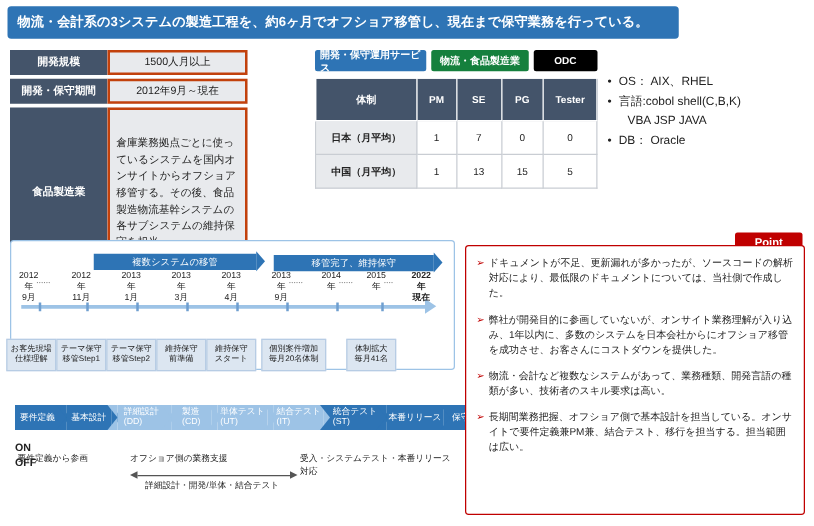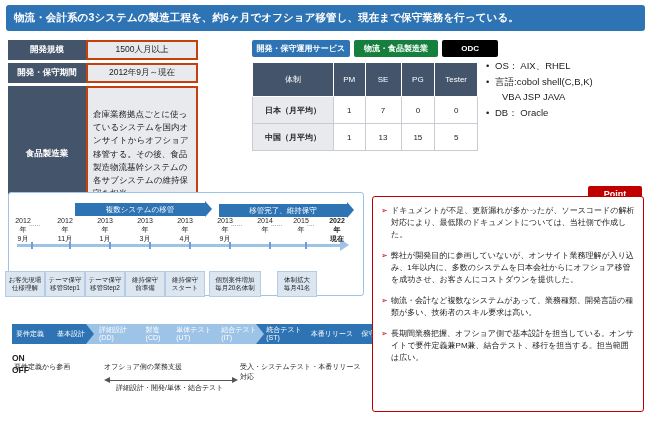--- a/index.html
+++ b/index.html
@@ -10,21 +10,21 @@
     font-family: "Liberation Sans", sans-serif;
     font-size: 8px;
     color: #222;
     position: relative;
     overflow: hidden;
   }
   .page { position:relative; width:651px; height:421px; }
 
   
   .header-banner {
-    position:absolute; left:6px; top:5px; width:639px; height:26px;
+    position:absolute; left:6px; top:5px; width:537px; height:26px;
     background:#2e74b5; border-radius:3px;
     display:flex; align-items:center; padding-left:8px;
     color:#fff; font-size:10.5px; font-weight:bold;
     letter-spacing:0.1px;
   }
 
   
   .info-table { position:absolute; left:8px; top:40px; width:190px; }
   .info-row { display:flex; margin-bottom:3px; }
   .info-label {
@@ -36,36 +36,36 @@
     flex:1; background:#e8eaed; border:2px solid #c2410c;
     display:flex; align-items:center; justify-content:center;
     font-size:8.5px; min-height:20px; text-align:center;
   }
   .info-val.tall { align-items:flex-start; justify-content:flex-start;
     padding:20px 5px; line-height:1.55; text-align:left; }
   .info-row.big .info-label { min-height:72px; }
   .info-row.big .info-val { min-height:72px; }
 
   
-  .tags { position:absolute; left:252px; top:40px; width:246px; display:flex; gap:4px; }
+  .tags { position:absolute; left:252px; top:40px; width:226px; display:flex; gap:4px; }
   .tag {
     height:17px; border-radius:2px; color:#fff; font-size:8px; font-weight:bold;
     display:flex; align-items:center; justify-content:center; padding:0 4px;
   }
   .tag-blue { background:#2e74b5; flex:1.35; }
   .tag-green { background:#15803d; flex:1.15; }
   .tag-orange { background:#000000; flex:0.72; }
 
   
   .member-table {
     position:absolute; left:252px; top:62px; width:226px;
     border-collapse:collapse; font-size:8px;
   }
   .member-table th {
-    background:#44546a; color:#fff; font-weight:normal;
+    background:#44546a; color:#fff; font-weight:bold;
     border:1px solid #ffffff; height:34px; text-align:center;
   }
   .member-table td {
     border:1px solid #c9cdd3; text-align:center; height:27px;
     background:#fff;
   }
   .member-table td.rowhead {
     background:#e8eaed; font-weight:bold; text-align:center;
   }
 

